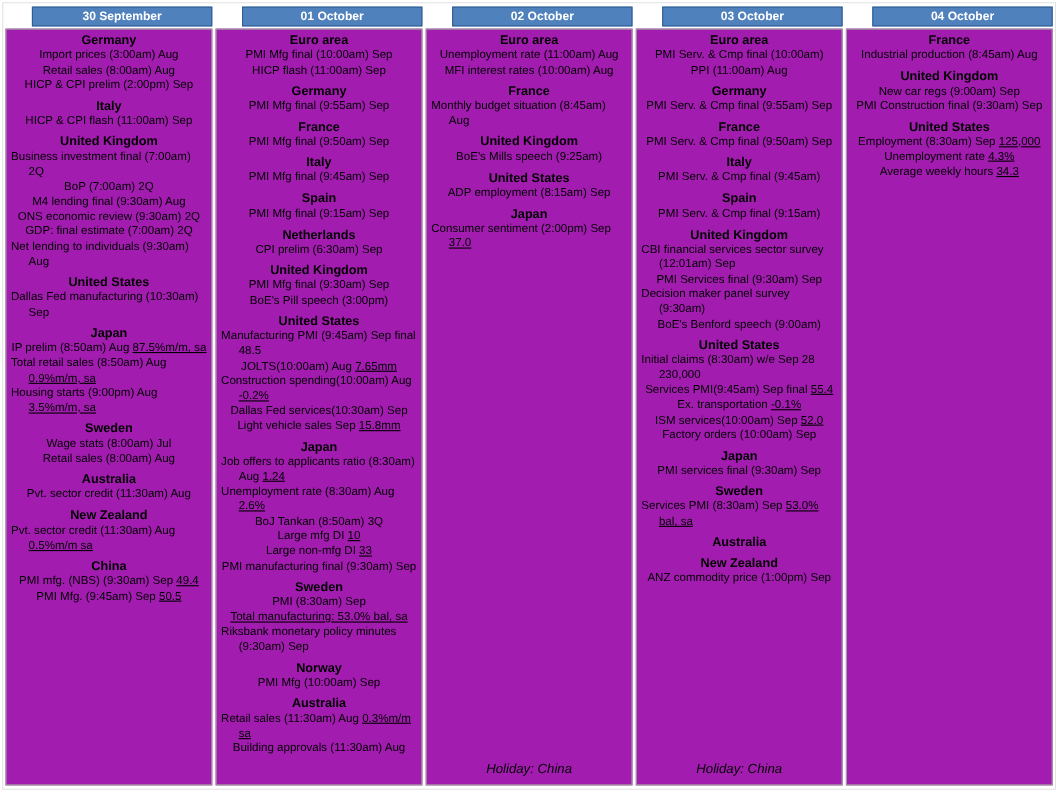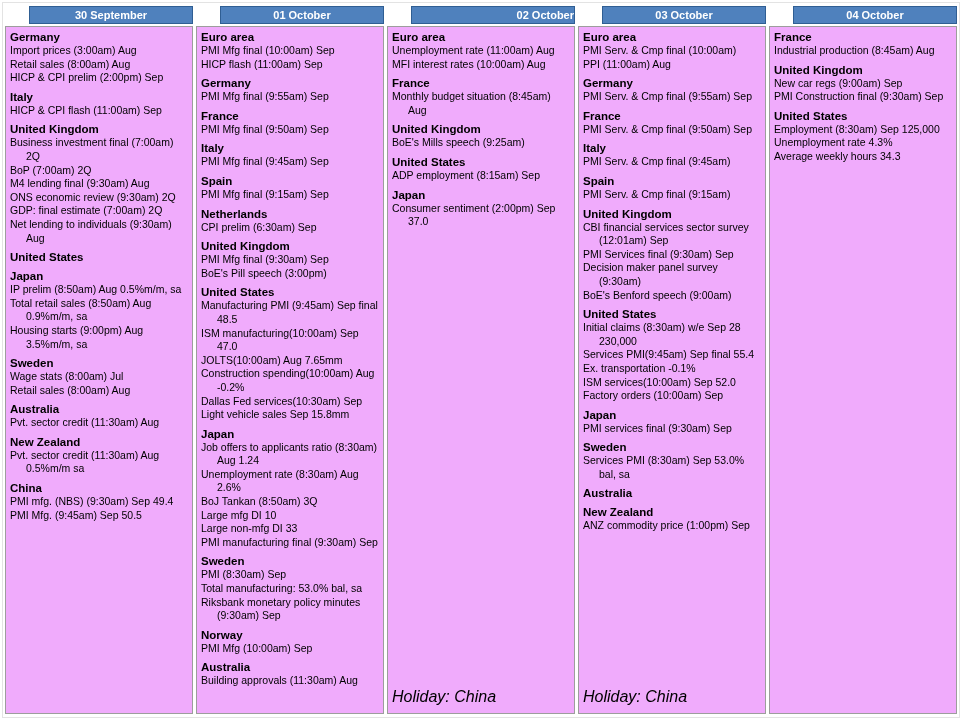--- a/index.html
+++ b/index.html
@@ -2,27 +2,27 @@
 <html><head>
 <meta charset="utf-8">
 <style>
   html,body{margin:0;padding:0;background:#ffffff;}
   body{width:962px;height:720px;position:relative;font-family:"Liberation Sans",sans-serif;color:#000;}
   .frame{position:absolute;left:2px;top:2px;right:2px;bottom:2px;border:1px solid #e3e3e3;}
   .calendar{position:absolute;left:5px;top:6px;right:5px;bottom:6px;display:flex;gap:3px;}
   .day-column{flex:1 1 0;display:flex;flex-direction:column;min-width:0;}
   .col-header{height:16px;line-height:16px;text-align:center;font-weight:bold;font-size:11px;
     color:#ffffff;background:#4f81bd;border:1px solid #2f5e93;margin-bottom:2px;flex:0 0 auto;margin-left:24px;}
-  .col-body{flex:1 1 auto;border:1px solid #9d9d9d;background:#f0abfc;padding:2px 4px 5px 4px;
-    display:flex;flex-direction:column;overflow:hidden;}
+  .col-body{flex:1 1 auto;border:1px solid #9d9d9d;background:#a21caf;padding:2px 4px 5px 4px;
+    display:flex;flex-direction:column;overflow:hidden;align-items:center;}
   .country-heading{font-weight:bold;font-size:11.5px;line-height:14px;margin-top:5px;}
   .country-heading:first-child{margin-top:1px;}
   .event-item{font-size:10.5px;line-height:13.6px;padding-left:16px;text-indent:-16px;}
-  .event-value{}
-  .holiday-note{margin-top:auto;font-style:italic;font-size:16px;padding-bottom:2px;}
+  .event-value{text-decoration:underline;}
+  .holiday-note{margin-top:auto;font-style:italic;font-size:12px;padding-bottom:2px;}
 </style>
 </head>
 <body>
 
 <div class="frame"></div>
 <div class="calendar">
     <div class="day-column">
       <div class="col-header" style="background: rgb(79, 129, 189); border-color: rgb(47, 94, 147);">30 September</div>
       <div class="col-body" style="border-color: rgb(157, 157, 157);">
         <div class="country-heading">Germany</div>
@@ -32,22 +32,23 @@
         <div class="country-heading">Italy</div>
         <div class="event-item"><span>HICP &amp; CPI flash (11:00am) Sep</span></div>
         <div class="country-heading">United Kingdom</div>
         <div class="event-item"><span>Business investment final (7:00am) 2Q</span></div>
         <div class="event-item"><span>BoP (7:00am) 2Q</span></div>
         <div class="event-item"><span>M4 lending final (9:30am) Aug</span></div>
         <div class="event-item"><span>ONS economic review (9:30am) 2Q</span></div>
         <div class="event-item"><span>GDP: final estimate (7:00am) 2Q</span></div>
         <div class="event-item"><span>Net lending to individuals (9:30am) Aug</span></div>
         <div class="country-heading">United States</div>
+        <div class="event-item"><span>Dallas Fed manufacturing (10:30am) Sep</span></div>
         <div class="country-heading">Japan</div>
-        <div class="event-item"><span>IP prelim (8:50am) Aug </span><span class="event-value">0.5%m/m, sa</span></div>
+        <div class="event-item"><span>IP prelim (8:50am) Aug </span><span class="event-value">87.5%m/m, sa</span></div>
         <div class="event-item"><span>Total retail sales (8:50am) Aug </span><span class="event-value">0.9%m/m, sa</span></div>
         <div class="event-item"><span>Housing starts (9:00pm) Aug </span><span class="event-value">3.5%m/m, sa</span></div>
         <div class="country-heading">Sweden</div>
         <div class="event-item"><span>Wage stats (8:00am) Jul</span></div>
         <div class="event-item"><span>Retail sales (8:00am) Aug</span></div>
         <div class="country-heading">Australia</div>
         <div class="event-item"><span>Pvt. sector credit (11:30am) Aug</span></div>
         <div class="country-heading">New Zealand</div>
         <div class="event-item"><span>Pvt. sector credit (11:30am) Aug </span><span class="event-value">0.5%m/m sa</span></div>
         <div class="country-heading">China</div>
@@ -69,44 +70,44 @@
         <div class="event-item"><span>PMI Mfg final (9:45am) Sep</span></div>
         <div class="country-heading">Spain</div>
         <div class="event-item"><span>PMI Mfg final (9:15am) Sep</span></div>
         <div class="country-heading">Netherlands</div>
         <div class="event-item"><span>CPI prelim (6:30am) Sep</span></div>
         <div class="country-heading">United Kingdom</div>
         <div class="event-item"><span>PMI Mfg final (9:30am) Sep</span></div>
         <div class="event-item"><span>BoE's Pill speech (3:00pm)</span></div>
         <div class="country-heading">United States</div>
         <div class="event-item"><span>Manufacturing PMI (9:45am) Sep final 48.5</span></div>
-        <div class="event-item"><span>ISM manufacturing(10:00am) Sep </span><span class="event-value">47.0</span></div>
         <div class="event-item"><span>JOLTS(10:00am) Aug </span><span class="event-value">7.65mm</span></div>
         <div class="event-item"><span>Construction spending(10:00am) Aug </span><span class="event-value">-0.2%</span></div>
         <div class="event-item"><span>Dallas Fed services(10:30am) Sep</span></div>
         <div class="event-item"><span>Light vehicle sales Sep </span><span class="event-value">15.8mm</span></div>
         <div class="country-heading">Japan</div>
         <div class="event-item"><span>Job offers to applicants ratio (8:30am) Aug </span><span class="event-value">1.24</span></div>
         <div class="event-item"><span>Unemployment rate (8:30am) Aug </span><span class="event-value">2.6%</span></div>
         <div class="event-item"><span>BoJ Tankan (8:50am) 3Q</span></div>
         <div class="event-item"><span>Large mfg DI </span><span class="event-value">10</span></div>
         <div class="event-item"><span>Large non-mfg DI </span><span class="event-value">33</span></div>
         <div class="event-item"><span>PMI manufacturing final (9:30am) Sep</span></div>
         <div class="country-heading">Sweden</div>
         <div class="event-item"><span>PMI (8:30am) Sep</span></div>
         <div class="event-item"><span class="event-value">Total manufacturing: 53.0%  bal, sa</span></div>
         <div class="event-item"><span>Riksbank monetary policy minutes (9:30am) Sep</span></div>
         <div class="country-heading">Norway</div>
         <div class="event-item"><span>PMI Mfg (10:00am) Sep</span></div>
         <div class="country-heading">Australia</div>
+        <div class="event-item"><span>Retail sales (11:30am) Aug </span><span class="event-value">0.3%m/m sa</span></div>
         <div class="event-item"><span>Building approvals (11:30am) Aug </span></div>
       </div>
     </div>
     <div class="day-column">
-      <div class="col-header" style="background: rgb(79, 129, 189); border-color: rgb(47, 94, 147); text-align: right;">02 October</div>
+      <div class="col-header" style="background: rgb(79, 129, 189); border-color: rgb(47, 94, 147);">02 October</div>
       <div class="col-body" style="border-color: rgb(157, 157, 157);">
         <div class="country-heading">Euro area</div>
         <div class="event-item"><span>Unemployment rate (11:00am) Aug</span></div>
         <div class="event-item"><span>MFI interest rates (10:00am) Aug</span></div>
         <div class="country-heading">France</div>
         <div class="event-item"><span>Monthly budget situation (8:45am) Aug</span></div>
         <div class="country-heading">United Kingdom</div>
         <div class="event-item"><span>BoE's Mills speech (9:25am)</span></div>
         <div class="country-heading">United States</div>
         <div class="event-item"><span>ADP employment (8:15am) Sep</span></div>

